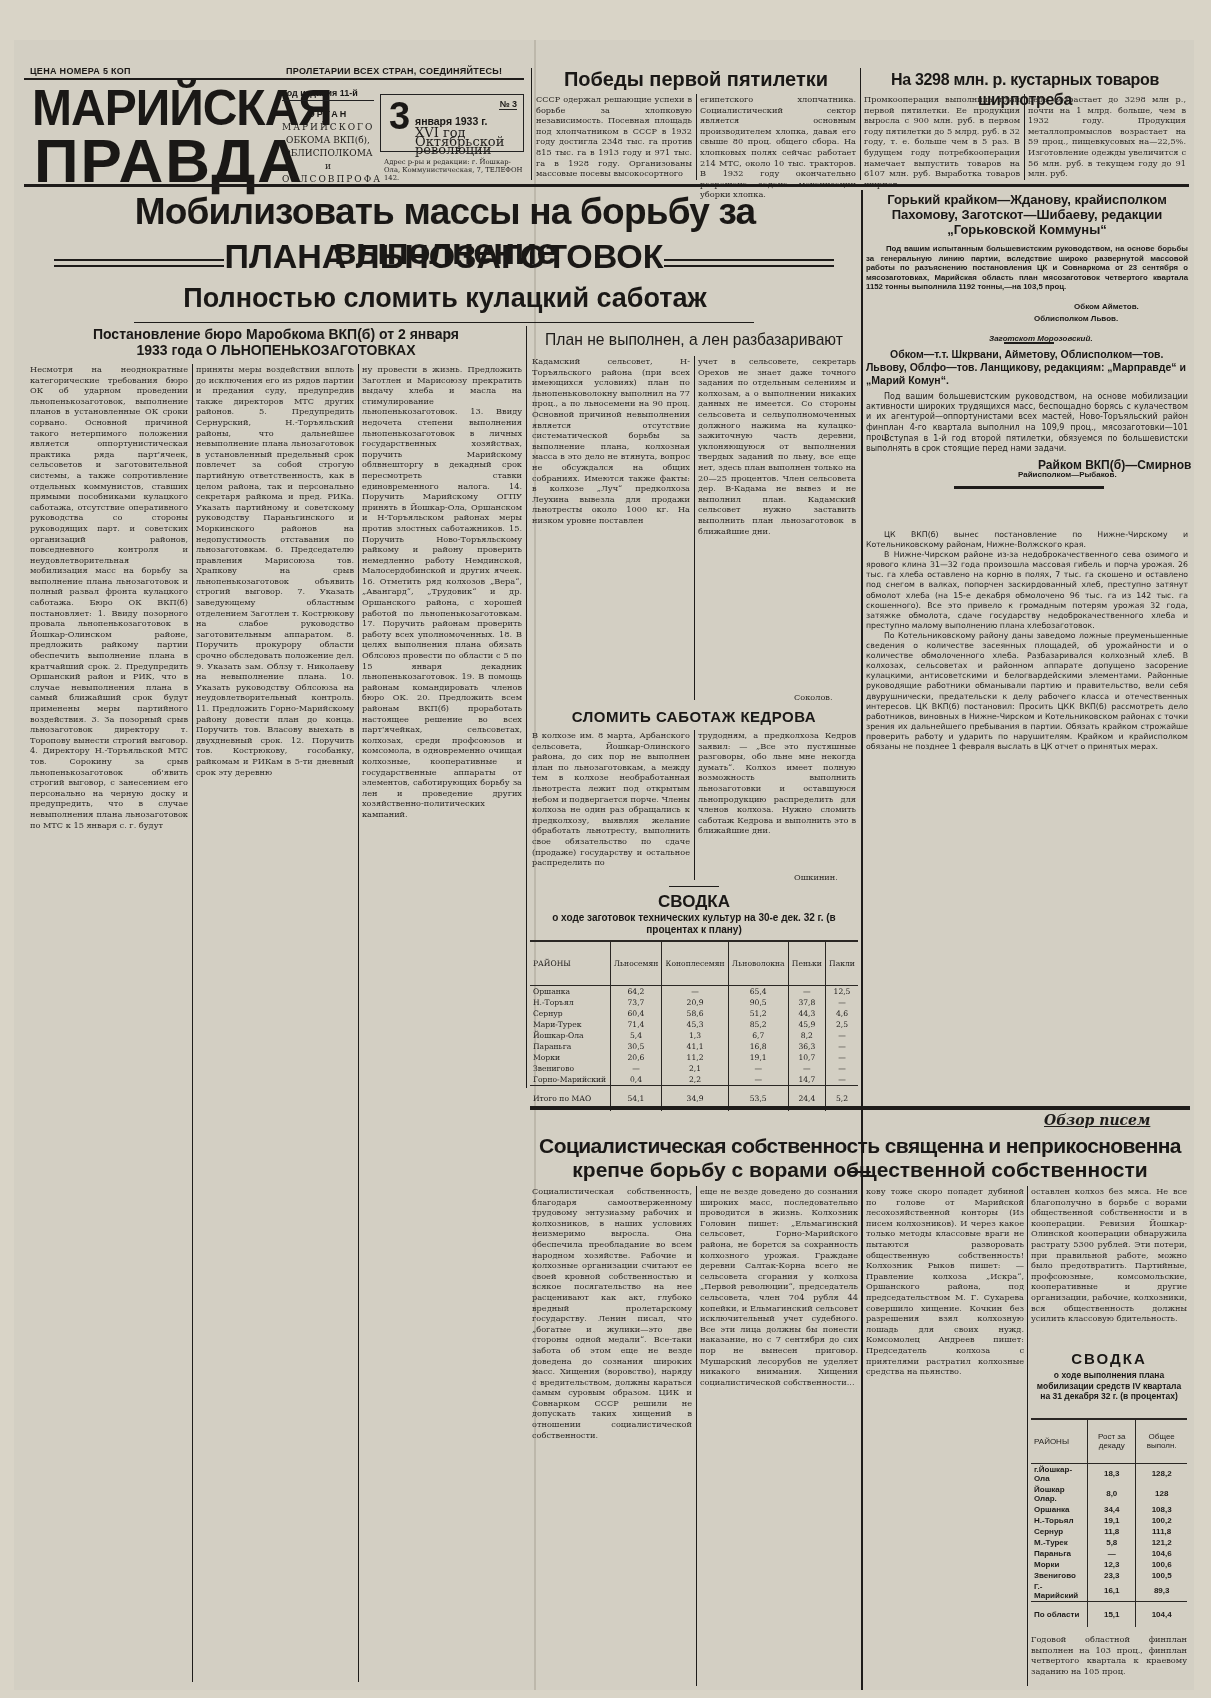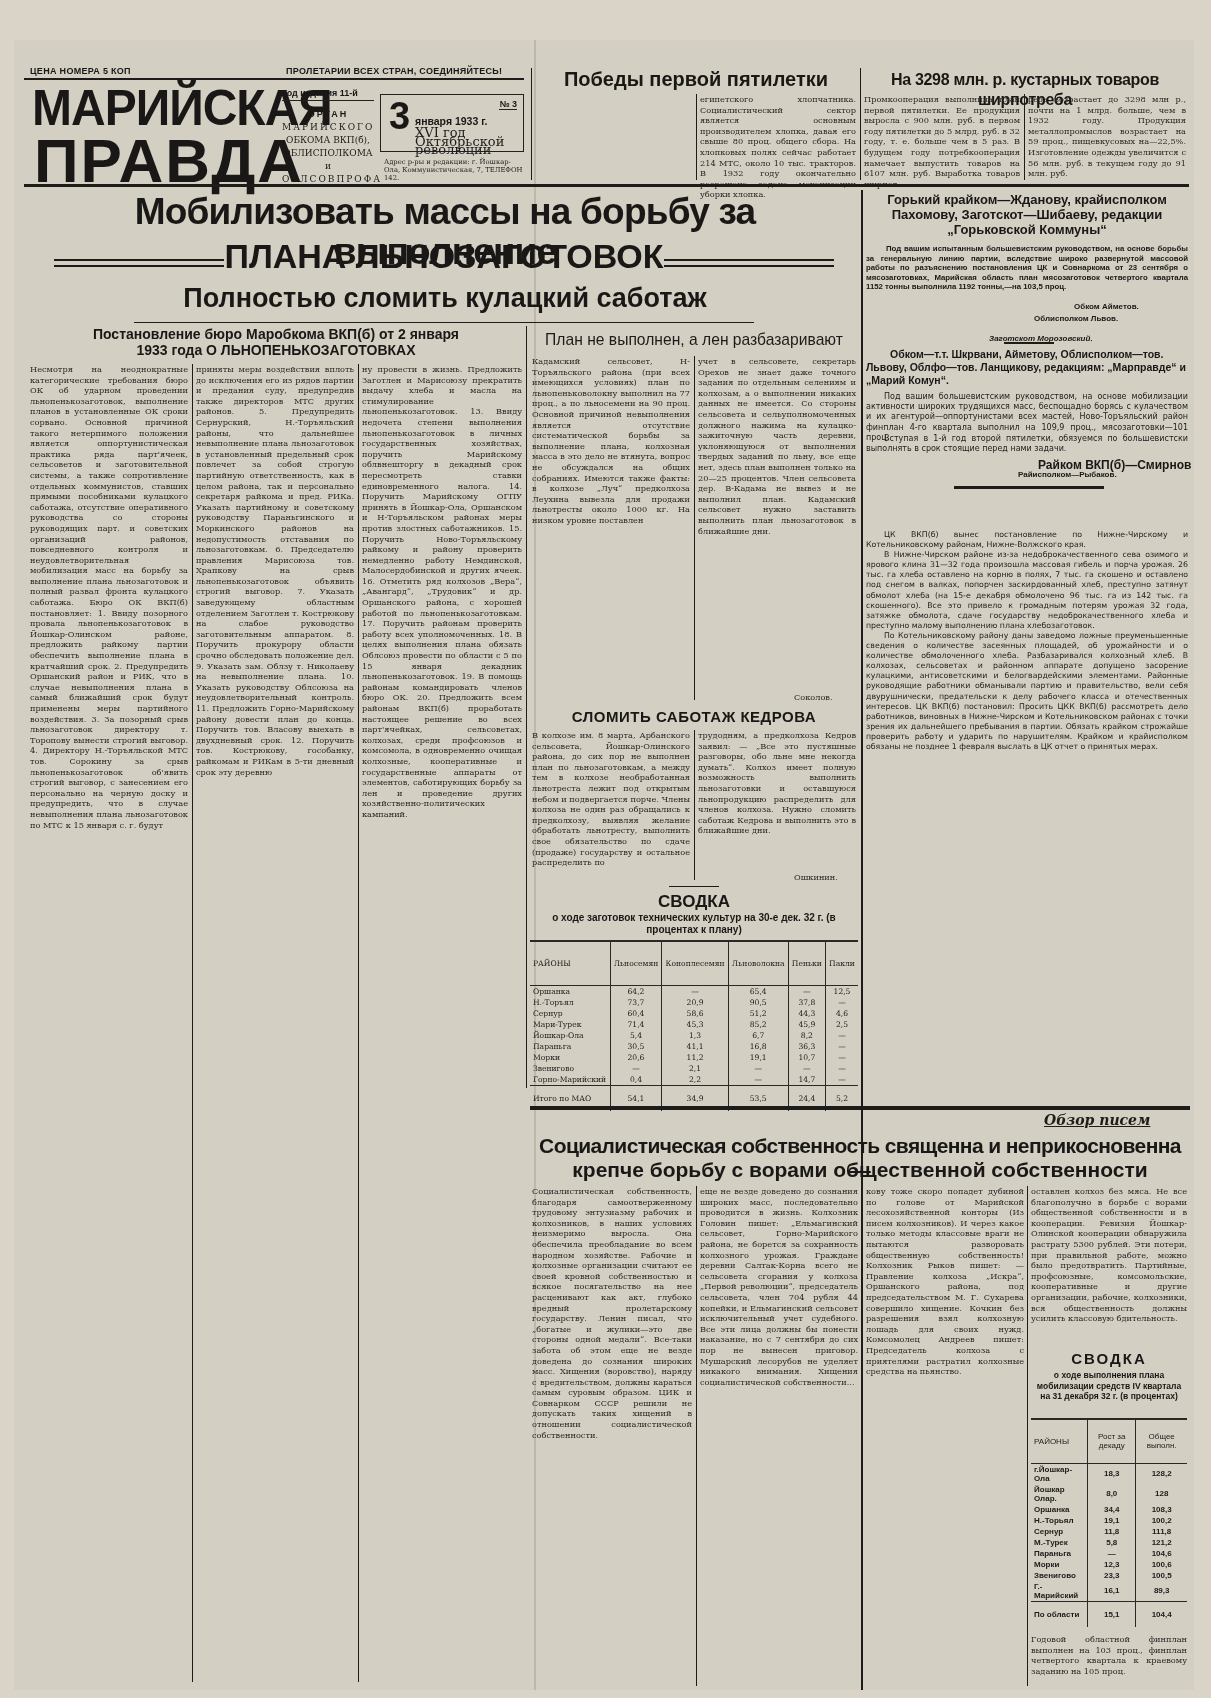--- a/index.html
+++ b/index.html
@@ -45,20 +45,21 @@
     <div class="abs head-bold" style="left:8px;top:2px;font-size:38px;line-height:38px;">3</div>
     <div class="abs head-bold" style="right:6px;top:4px;font-size:9px;border-bottom:1px solid #222;">№ 3</div>
     <div class="abs head-bold" style="left:34px;top:20px;font-size:10.5px;">января 1933 г.</div>
     <div class="abs" style="left:34px;top:34px;width:104px;text-align:left;font-size:13px;line-height:8.5px;">XVI год Октябрьской революции</div>
   </div>
   <div class="abs" style="left:370px;top:118px;width:140px;font-size:6.8px;line-height:8px;">Адрес р-ры и редакции: г. Йошкар-Ола, Коммунистическая, 7, ТЕЛЕФОН 142.</div>
 
   <div class="vr" style="left:517px;top:28px;height:112px;"></div>
 
   <div class="abs head-bold" style="left:522px;top:28px;width:320px;text-align:center;font-size:20px;line-height:22px;">Победы первой пятилетки</div>
+  <div class="abs txt" style="left:522px;top:54px;width:156px;">СССР одержал решающие успехи в борьбе за хлопковую независимость. Посевная площадь под хлопчатником в СССР в 1932 году достигла 2348 тыс. га против 815 тыс. га в 1913 году и 971 тыс. га в 1928 году. Организованы массовые посевы высокосортного</div>
   <div class="vr" style="left:682px;top:54px;height:86px;"></div>
   <div class="abs txt" style="left:686px;top:54px;width:156px;">египетского хлопчатника. Социалистический сектор является основным производителем хлопка, давая его свыше 80 проц. общего сбора. На хлопковых полях сейчас работает 214 МТС, около 10 тыс. тракторов. В 1932 году окончательно разрешена задача механизации уборки хлопка.</div>
   <div class="vr" style="left:846px;top:28px;height:112px;"></div>
 
   <div class="abs head-bold" style="left:850px;top:30px;width:322px;text-align:center;font-size:16px;line-height:20px;letter-spacing:-0.3px;">На 3298 млн. р. кустарных товаров ширпотреба</div>
   <div class="abs txt" style="left:850px;top:54px;width:156px;">Промкооперация выполнила план первой пятилетки. Ее продукция выросла с 900 млн. руб. в первом году пятилетки до 5 млрд. руб. в 32 году, т. е. больше чем в 5 раз. В будущем году потребкооперация намечает выпустить товаров на 6107 млн. руб. Выработка товаров ширпот-</div>
   <div class="vr" style="left:1010px;top:54px;height:86px;"></div>
   <div class="abs txt" style="left:1014px;top:54px;width:158px;">реба возрастает до 3298 млн р., почти на 1 млрд. больше, чем в 1932 году. Продукция металлопромыслов возрастает на 59 проц., пищевкусовых на—22,5%. Изготовление одежды увеличится с 56 млн. руб. в текущем году до 91 млн. руб.</div>
 
   <div class="hr" style="left:10px;top:144px;width:1165px;height:3px;"></div>

